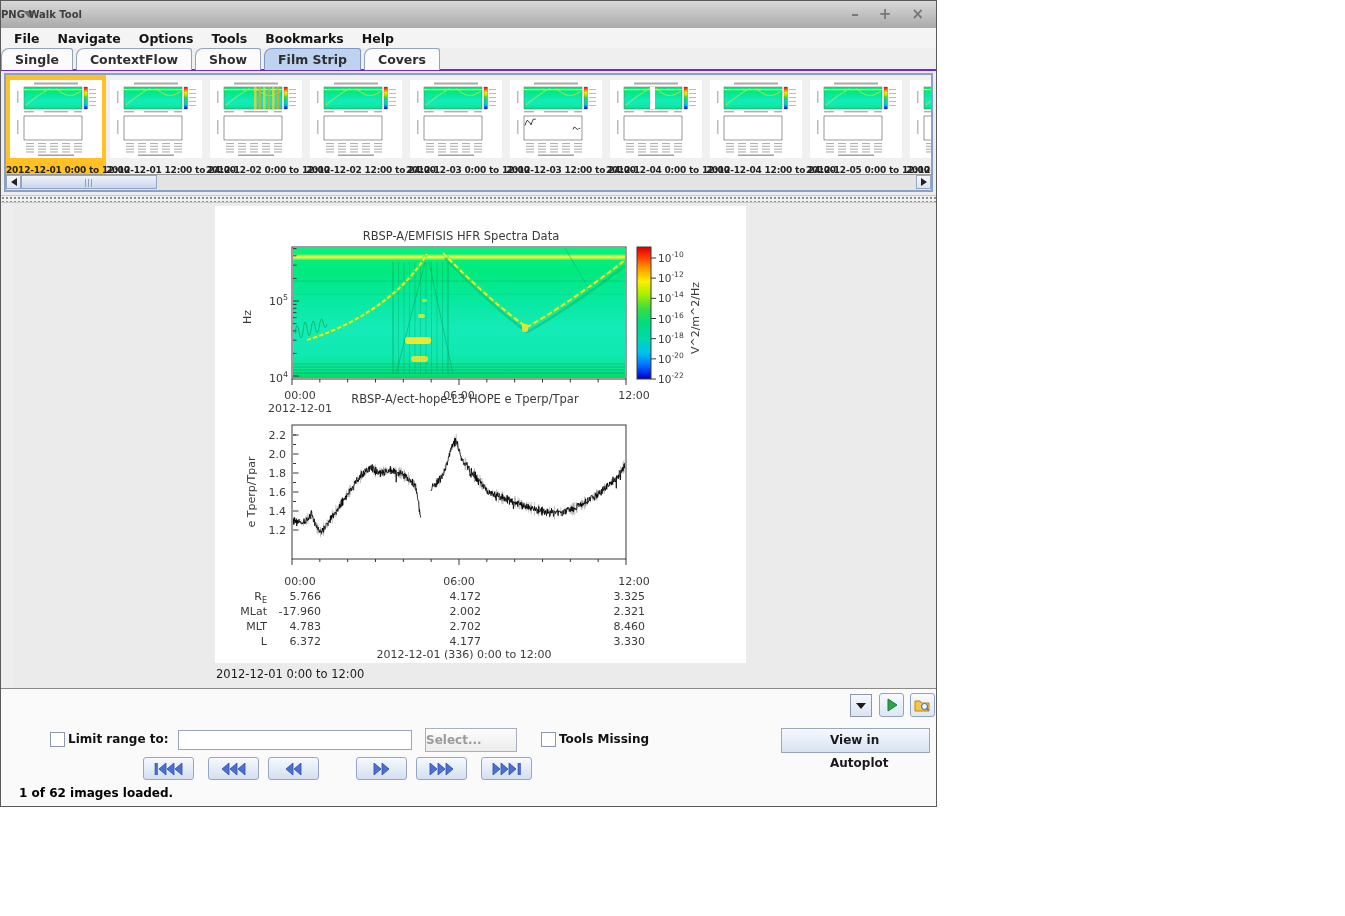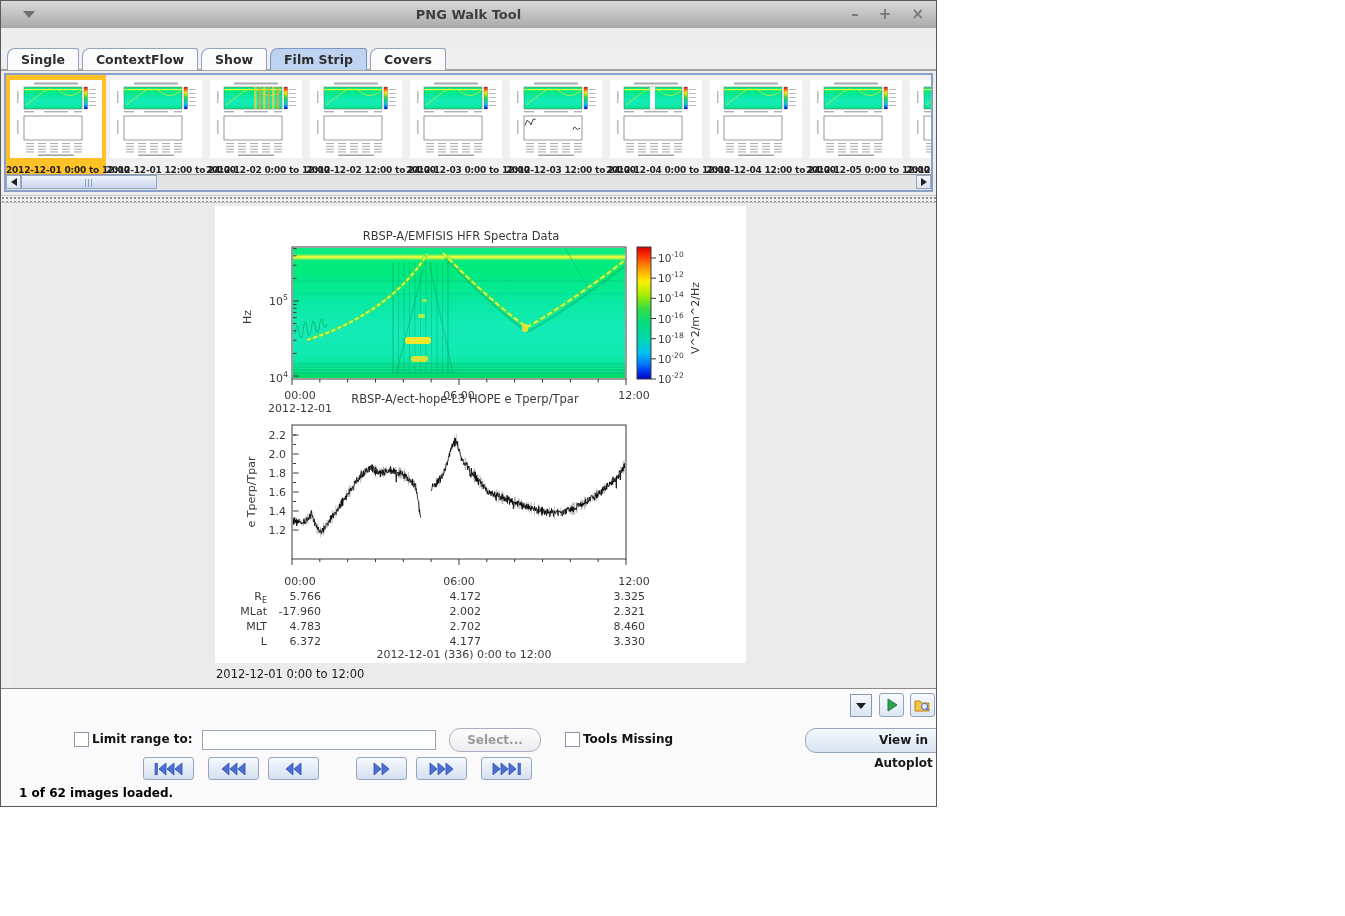--- a/index.html
+++ b/index.html
@@ -1,28 +1,28 @@
 <!DOCTYPE html>
 <html><head>
 <meta charset="utf-8">
 <style>
   html,body{margin:0;padding:0;background:#ffffff;}
   body{width:1345px;height:916px;position:relative;font-family:"DejaVu Sans",sans-serif;}
   .window{position:absolute;left:0;top:0;width:937px;height:807px;background:#EDEDED;border:1px solid #5a5a5a;box-sizing:border-box;overflow:hidden;}
   
   .titlebar{position:absolute;left:0;top:0;right:0;height:27px;background:linear-gradient(#d9d9d9,#a9a9a9);display:flex;align-items:center;}
   .win-menu-tri{width:0;height:0;border-left:6px solid transparent;border-right:6px solid transparent;border-top:7px solid #6f6f6f;margin-left:22px;}
-  .win-title{position:absolute;left:0;right:0;text-align:center;font-size:13px;font-weight:bold;color:#3e3e3e;}
+  .win-title{position:absolute;left:0;right:0;text-align:left;font-size:10px;font-weight:bold;color:#3e3e3e;}
   .win-btns{position:absolute;right:12px;top:0;height:27px;display:flex;align-items:center;gap:20px;color:#777;font-size:15px;font-weight:bold;}
   .win-btns span{cursor:default;line-height:27px;}
   
   .menubar{position:absolute;left:0;top:27px;right:0;height:20px;background:#f4f4f4;display:flex;align-items:center;padding-left:4px;}
   .menu-item{font-size:12.5px;font-weight:bold;color:#141414;padding:0 9px;}
   
-  .tabbar{position:absolute;left:0;top:47px;right:0;height:23px;background:#efefef;border-bottom:2px solid #a3a3a3;padding-left:6px;box-sizing:border-box;display:flex;align-items:flex-end;}
+  .tabbar{position:absolute;left:0;top:47px;right:0;height:23px;background:#efefef;border-bottom:2px solid #6d28d9;box-sizing:border-box;display:flex;align-items:flex-end;}
   .tab{font-size:12.5px;font-weight:bold;color:#2e2e2e;background:#fbfbfb;border:1px solid #93a2be;border-bottom:none;border-radius:8px 3px 0 0;padding:3px 13px 3px 13px;margin-right:3px;position:relative;top:1px;}
   .tab.selected{background:#bed3f0;border-color:#7f96c4;}
   
   .film-panel{position:absolute;top:72px;left:3px;right:3px;height:119px;border:2px solid #8aa0c8;background:#f0f0f0;box-sizing:border-box;}
   .thumbs{position:absolute;left:0;right:0;top:0;bottom:15px;overflow:hidden;white-space:nowrap;background:#f0f0f0;}
   .thumb{display:inline-block;vertical-align:top;width:100px;height:100%;text-align:center;padding-top:5px;box-sizing:border-box;}
   .thumb.selected{background:#FFC125;}
   .thumb svg{background:#ffffff;display:inline-block;}
   .thumb-label{font-size:9px;font-weight:bold;color:#222;margin-top:3px;letter-spacing:-0.2px;}
   .hscroll{position:absolute;left:0;right:0;bottom:0;height:15px;background:#e4e4e4;border-top:1px solid #9a9a9a;}
@@ -41,25 +41,25 @@
   .main-view{position:absolute;top:202px;left:0;right:0;height:485px;background:#ebebeb;margin-left:12px;}
   .plot-image{position:absolute;left:202px;top:3px;width:531px;height:457px;background:#ffffff;}
   .plot-image svg{position:absolute;left:0;top:0;}
   .img-caption{position:absolute;left:203px;top:464px;font-size:11.5px;color:#1a1a1a;}
   
   .bottom-panel{position:absolute;top:687px;left:0;right:0;height:119px;background:#fafafa;border-top:1px solid #8a8a8a;}
   .url-field{position:absolute;left:14px;top:5px;width:836px;height:23px;box-sizing:border-box;border:1px solid #8a97ad;background:#ffffff;font-family:"DejaVu Sans",sans-serif;font-size:12.5px;font-weight:bold;color:#1a1a1a;padding:0 4px;}
   .combo-btn{position:absolute;left:849px;top:5px;width:22px;height:23px;box-sizing:border-box;border:1px solid #8a97ad;background:linear-gradient(#f6f9fd,#d9e3f2);display:flex;align-items:center;justify-content:center;}
   .tri-down{width:0;height:0;border-left:5px solid transparent;border-right:5px solid transparent;border-top:6px solid #1a1a1a;}
   .icon-btn{position:absolute;top:4px;width:25px;height:24px;box-sizing:border-box;border:1px solid #93a2be;border-radius:3px;background:linear-gradient(#f8fbff,#dde6f4);display:flex;align-items:center;justify-content:center;}
-  .row2{position:absolute;left:0;top:39px;right:0;height:26px;margin-left:24px;}
+  .row2{position:absolute;left:0;top:39px;right:0;height:26px;}
   .checkbox{display:inline-block;width:13px;height:13px;background:#fff;border:1px solid #8a97ad;vertical-align:middle;}
   .lbl{font-size:12px;font-weight:bold;color:#111;vertical-align:middle;}
   .limit-input{position:absolute;left:177px;top:2px;width:234px;height:20px;box-sizing:border-box;border:1px solid #98a4b8;background:#fff;}
-  .btn{box-sizing:border-box;border:1px solid #98a6c2;border-radius:11px;background:linear-gradient(#f6f9fd,#d9e3f2);font-family:"DejaVu Sans",sans-serif;font-size:12px;font-weight:bold;color:#1a1a1a;text-align:center;}
+  .btn{box-sizing:border-box;border:1px solid #98a6c2;border-radius:0;background:linear-gradient(#f6f9fd,#d9e3f2);font-family:"DejaVu Sans",sans-serif;font-size:12px;font-weight:bold;color:#1a1a1a;text-align:left;}
   .btn.disabled{background:linear-gradient(#fdfdfd,#ececec);border-color:#a8b0c0;color:#9a9a9a;}
   .select-btn{position:absolute;left:424px;top:0px;width:92px;height:24px;line-height:22px;}
   .viewap-btn{position:absolute;left:780px;top:0px;width:149px;height:25px;line-height:23px;padding-left:48px;}
   .navrow{position:absolute;left:0;top:68px;right:0;height:24px;}
   .nav-btn{position:absolute;top:0;width:51px;height:23px;display:flex;align-items:center;justify-content:center;box-sizing:border-box;border:1px solid #98a6c2;border-radius:3px;background:linear-gradient(#f6f9fd,#d4dff0);}
   .statusbar{position:absolute;left:18px;top:97px;font-size:12px;font-weight:bold;color:#000000;}
 </style>
 </head>
 <body>
 
@@ -96,20 +96,28 @@
   <div class="titlebar">
     <div class="win-menu-tri"></div>
     <div class="win-title">PNG Walk Tool</div>
     <div class="win-btns">
       <span>–</span>
       <span>+</span>
       <span>×</span>
     </div>
   </div>
 
+  <div class="menubar" id="menubar">
+      <span class="menu-item">File</span>
+      <span class="menu-item">Navigate</span>
+      <span class="menu-item">Options</span>
+      <span class="menu-item">Tools</span>
+      <span class="menu-item">Bookmarks</span>
+      <span class="menu-item">Help</span>
+    </div>
 
   <div class="tabbar" id="tabbar">
       <div class="tab">Single</div>
       <div class="tab">ContextFlow</div>
       <div class="tab">Show</div>
       <div class="tab selected">Film Strip</div>
       <div class="tab">Covers</div>
     </div>
 
   <div class="film-panel">

